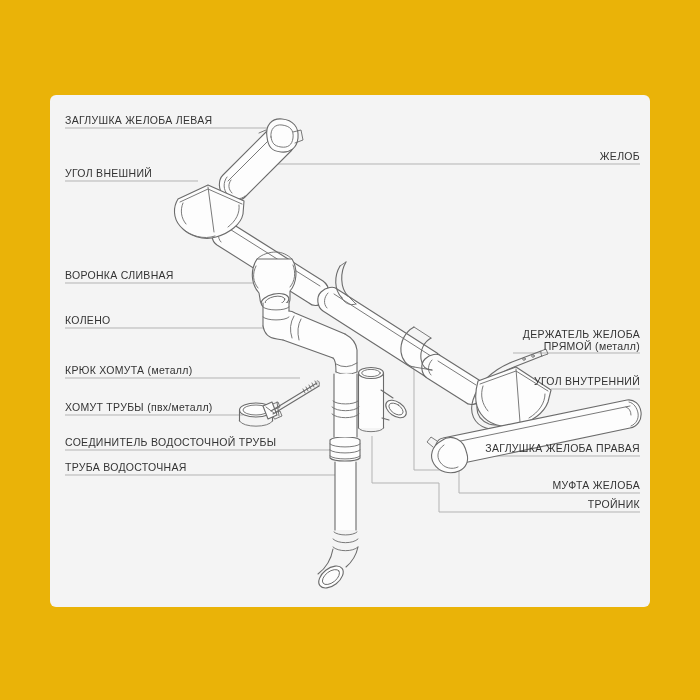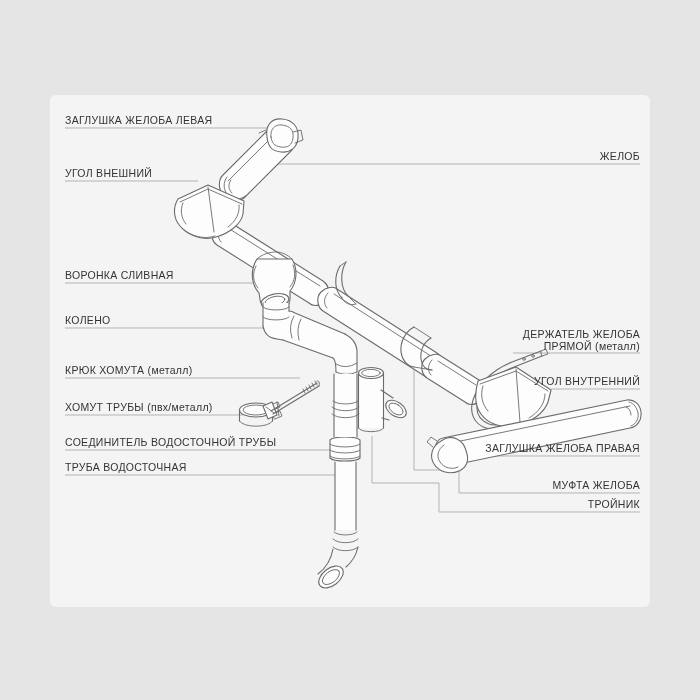--- a/index.html
+++ b/index.html
@@ -1,17 +1,17 @@
 <!DOCTYPE html>
 <html><head>
 <meta charset="utf-8">
 <style>
   html,body{margin:0;padding:0;background:#ffffff;}
   .page{
-    position:relative;width:700px;height:700px;background:#e5e5e5;
+    position:relative;width:700px;height:700px;background:#eab308;
     font-family:"Liberation Sans", sans-serif;overflow:hidden;
   }
   svg{position:absolute;left:0;top:0;}
   text{
     font-family:"Liberation Sans", sans-serif;
     font-size:10.5px;letter-spacing:.3px;fill:#333333;
   }
   .part{stroke:#6b6b6b;stroke-width:1.1;stroke-linecap:round;stroke-linejoin:round;fill:none;}
   .body{fill:#fdfdfd;}
   .thin{stroke-width:.9;}

